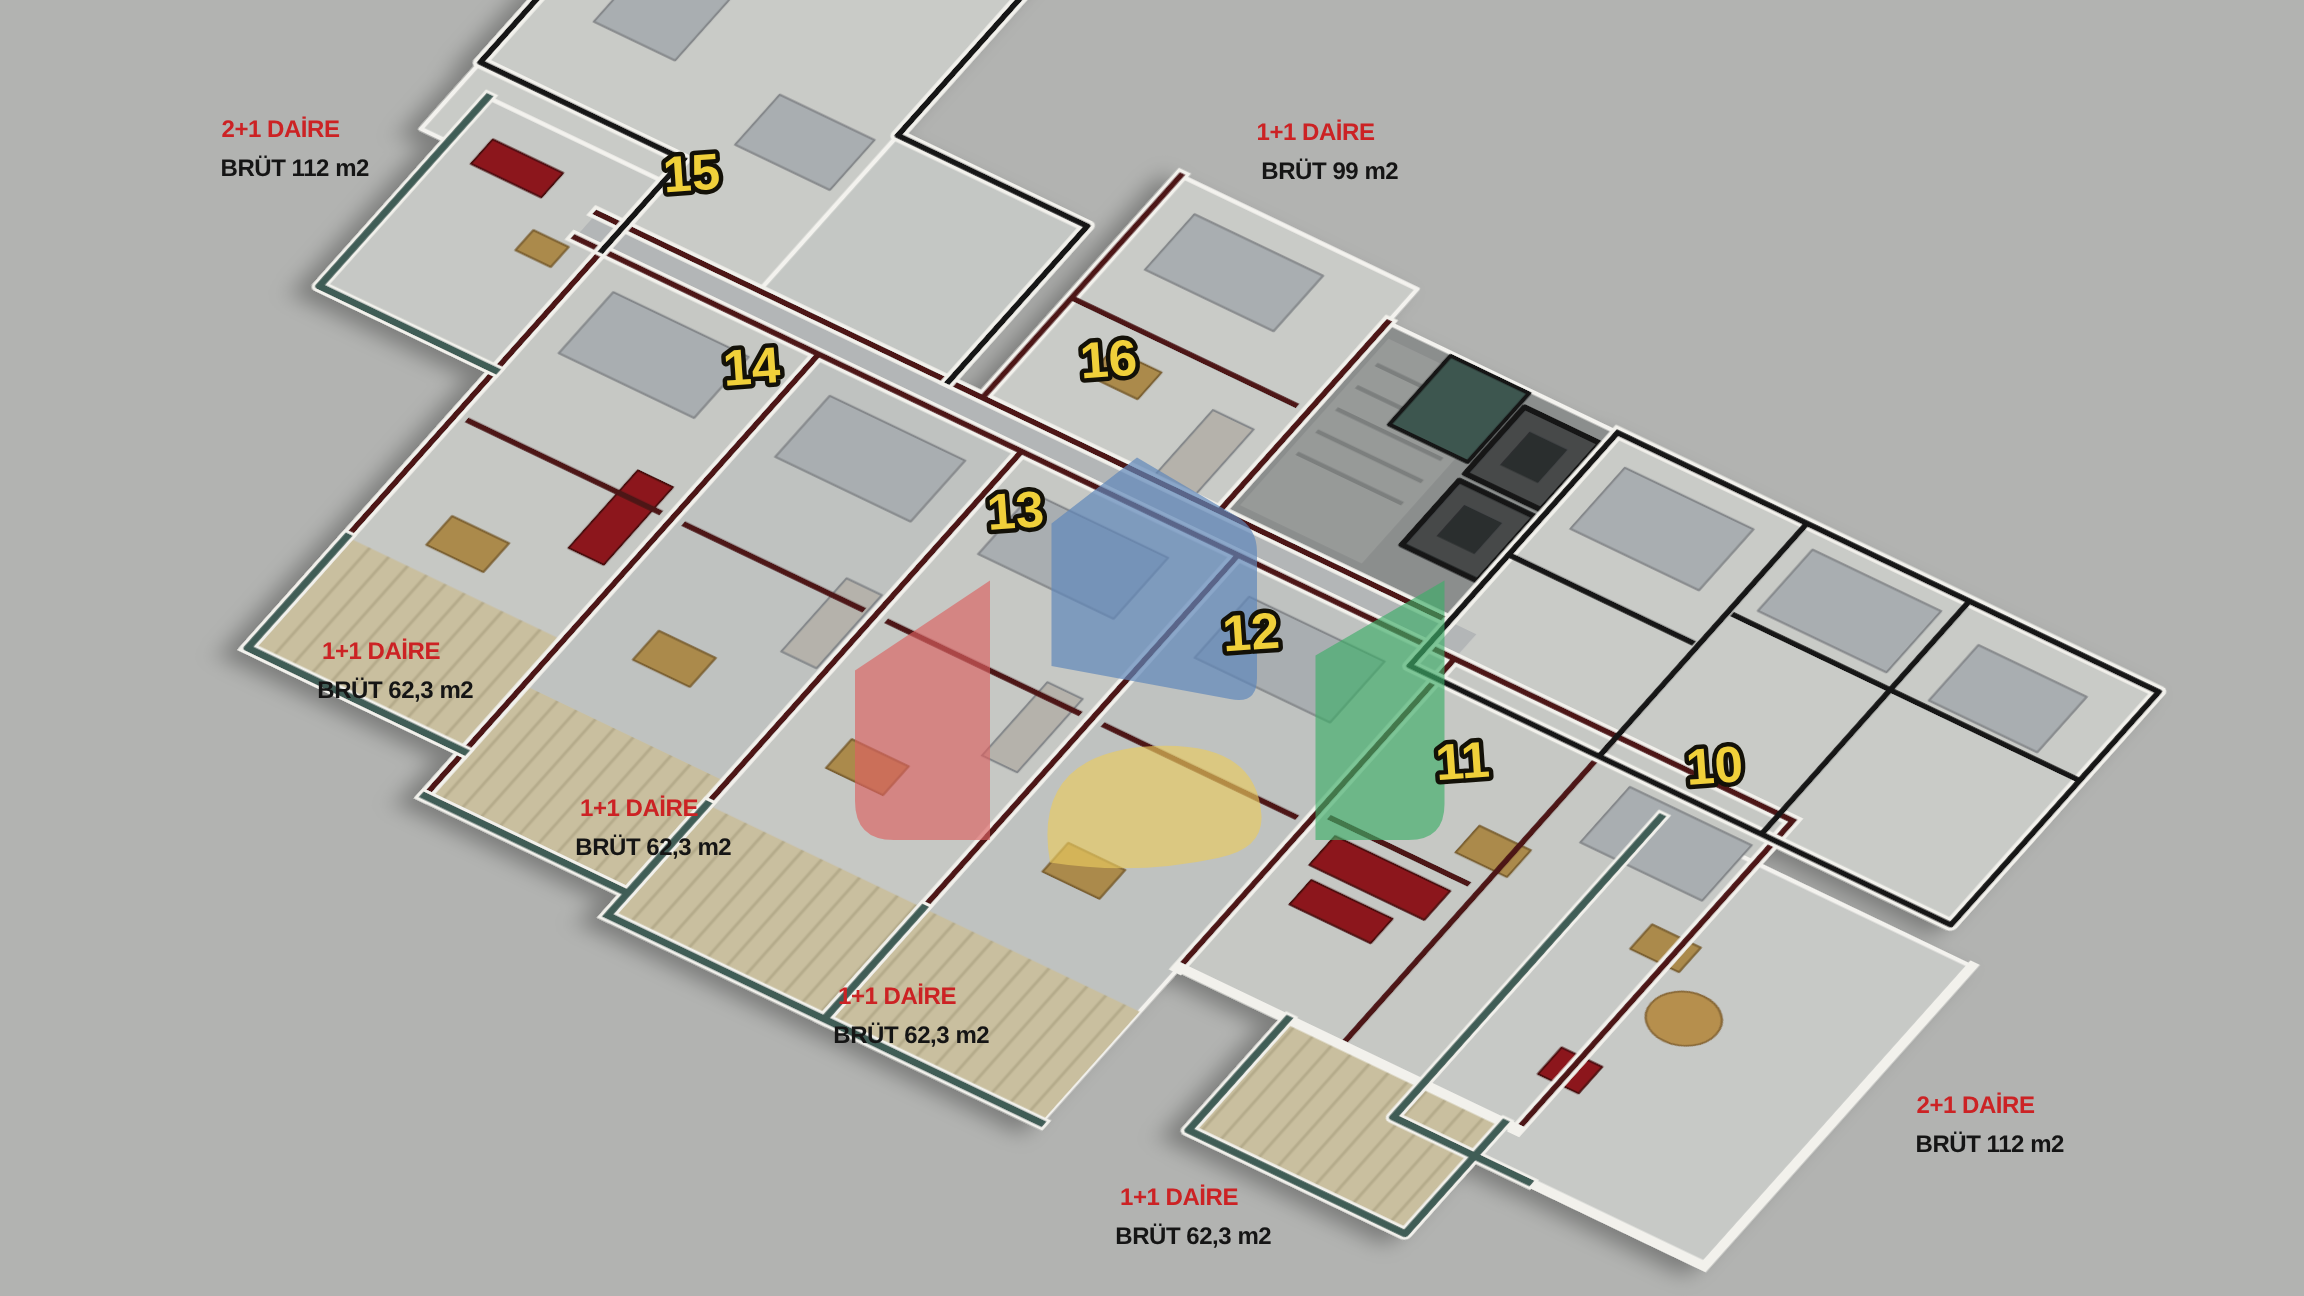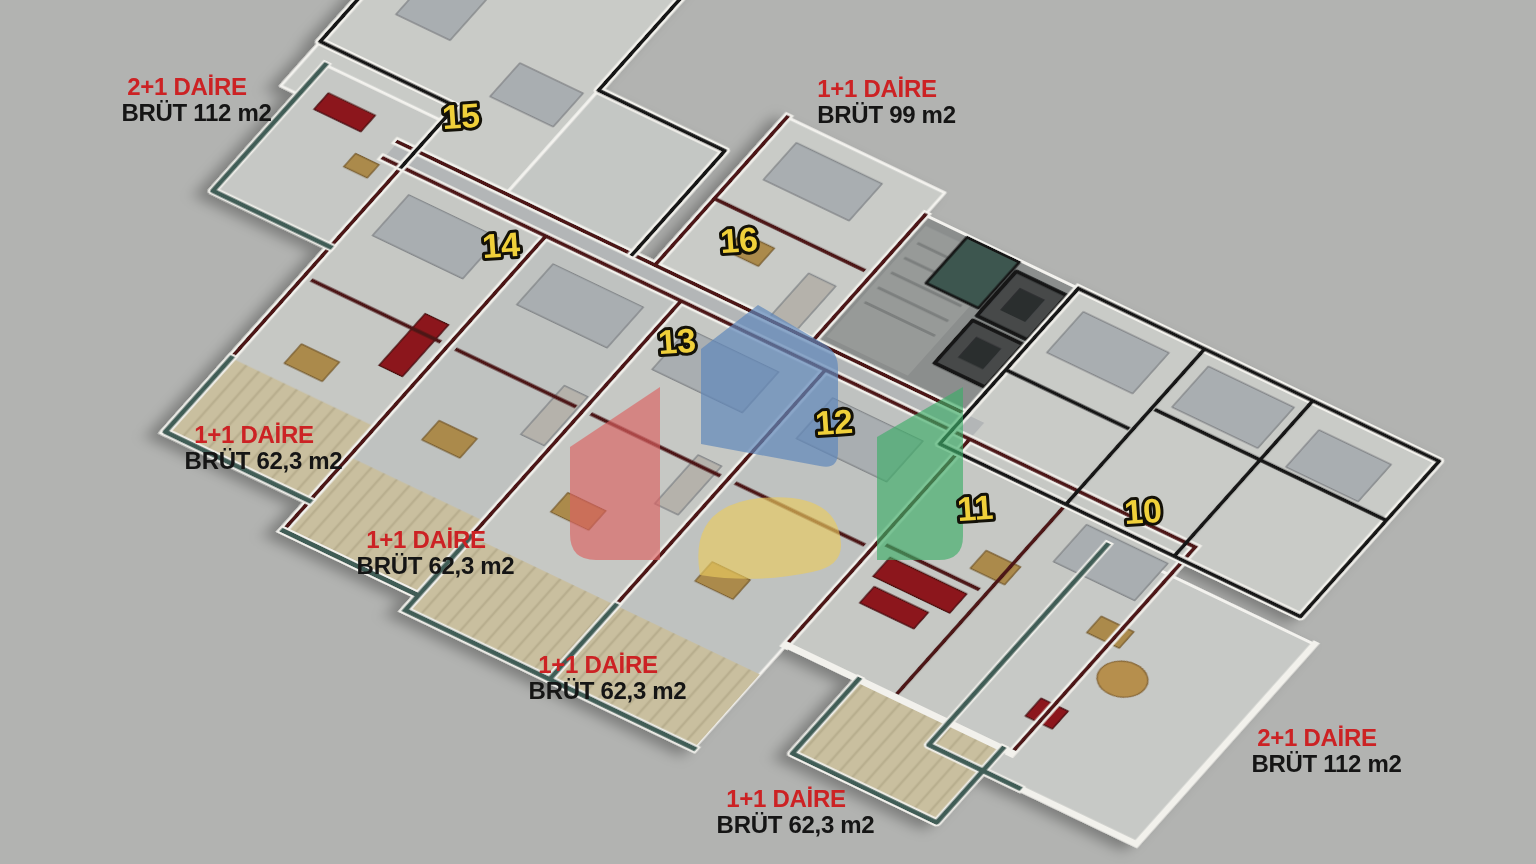--- a/index.html
+++ b/index.html
@@ -8,21 +8,21 @@
     --wall-maroon:#4e1216; --wall-black:#181818; --teal:#415d57;
     --deck:#c9bf9f; --deck-line:#b4aa8a;
     --logo-red:#db6161; --logo-blue:#5f88ba; --logo-yellow:#eacb60; --logo-green:#3eae69;
   }
   html,body{margin:0;padding:0;}
   body{font-family:"Liberation Sans",sans-serif;background:var(--bg);}
   .stage{position:relative;width:1536px;height:864px;overflow:hidden;background:var(--bg);}
   svg{position:absolute;left:0;top:0;display:block;}
   .apt-label{
     position:absolute;transform:translate(-50%,-50%);text-align:center;
-    font-weight:bold;font-size:24px;line-height:26px;letter-spacing:-0.3px;
+    font-weight:bold;font-size:16px;line-height:26px;letter-spacing:-0.3px;
     white-space:nowrap;z-index:5;
   }
   .apt-type{color:var(--label-red);}
   .apt-area{color:var(--label-black);margin-left:19px;}
   .unit-num{
     font-family:"Liberation Sans",sans-serif;font-weight:bold;font-size:34px;
     fill:var(--num-fill);stroke:var(--num-stroke);stroke-width:6px;
     paint-order:stroke;stroke-linejoin:round;
   }
 </style>

